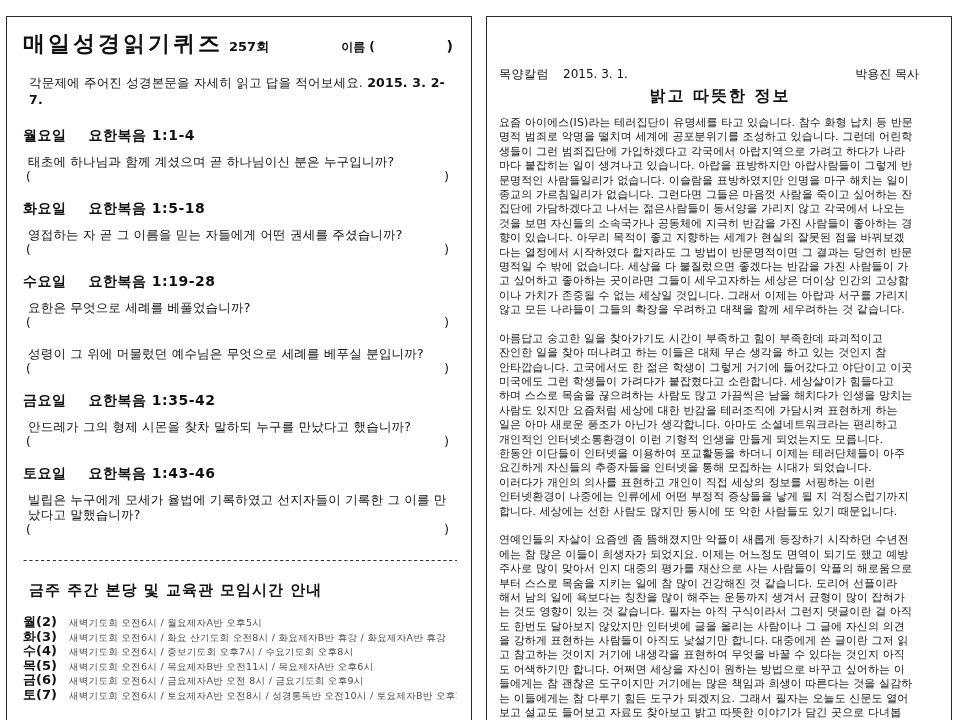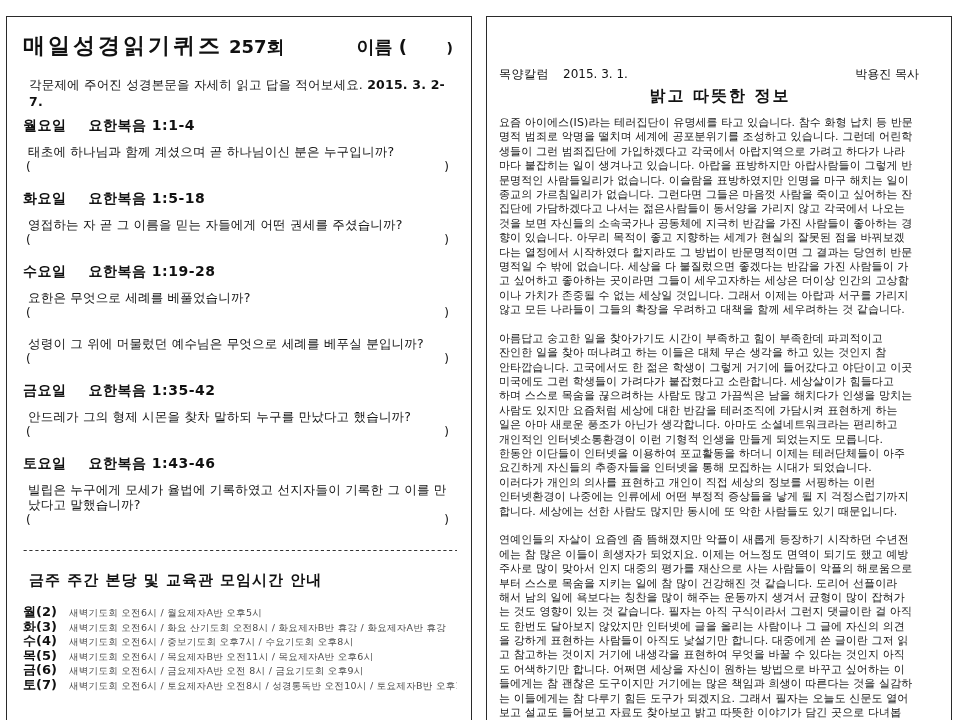--- a/index.html
+++ b/index.html
@@ -13,26 +13,26 @@
     background:#fff;border:1px solid #2a2a2a;box-sizing:border-box;
     overflow:hidden;
   }
   .page-left{left:6px;}
   .page-right{left:486px;}
 
   
   .lp-inner{padding:12px 14px 0 16px;}
   .lp-header{display:flex;align-items:baseline;white-space:nowrap;}
   .lp-title{font-size:22px;font-weight:bold;letter-spacing:3px;}
-  .lp-issue{font-size:18px;font-weight:bold;margin-left:6px;}
-  .lp-name{font-size:18px;font-weight:bold;margin-left:72px;margin-top:6px;}
+  .lp-issue{font-size:13px;font-weight:bold;margin-left:6px;}
+  .lp-name{font-size:12px;font-weight:bold;margin-left:72px;margin-top:6px;}
   .lp-name-close{font-size:14px;font-weight:bold;margin-left:auto;margin-right:4px;}
   .lp-instruction{margin-top:16px;font-size:12.5px;letter-spacing:0.2px;padding-left:6px;}
   .lp-instruction b{font-size:12.5px;}
-  .quiz-wrap{margin-top:8px;}
+  .quiz-wrap{margin-top:20px;}
   .quiz-section{margin-bottom:16px;}
   .q-head{font-size:14px;font-weight:bold;letter-spacing:0.5px;}
   .q-pass{margin-left:22px;}
   .q-question{font-size:12.5px;margin-top:9px;padding-left:5px;letter-spacing:0.2px;line-height:15px;}
   .q-answer{display:flex;justify-content:space-between;font-size:12px;padding:1px 8px 0 3px;}
   .divider{
     margin-top:12px;font-size:12px;letter-spacing:1.5px;color:#333;
     white-space:nowrap;overflow:hidden;width:100%;
   }
   .sched-title{margin-top:14px;font-size:15px;font-weight:bold;letter-spacing:1px;padding-left:6px;}

